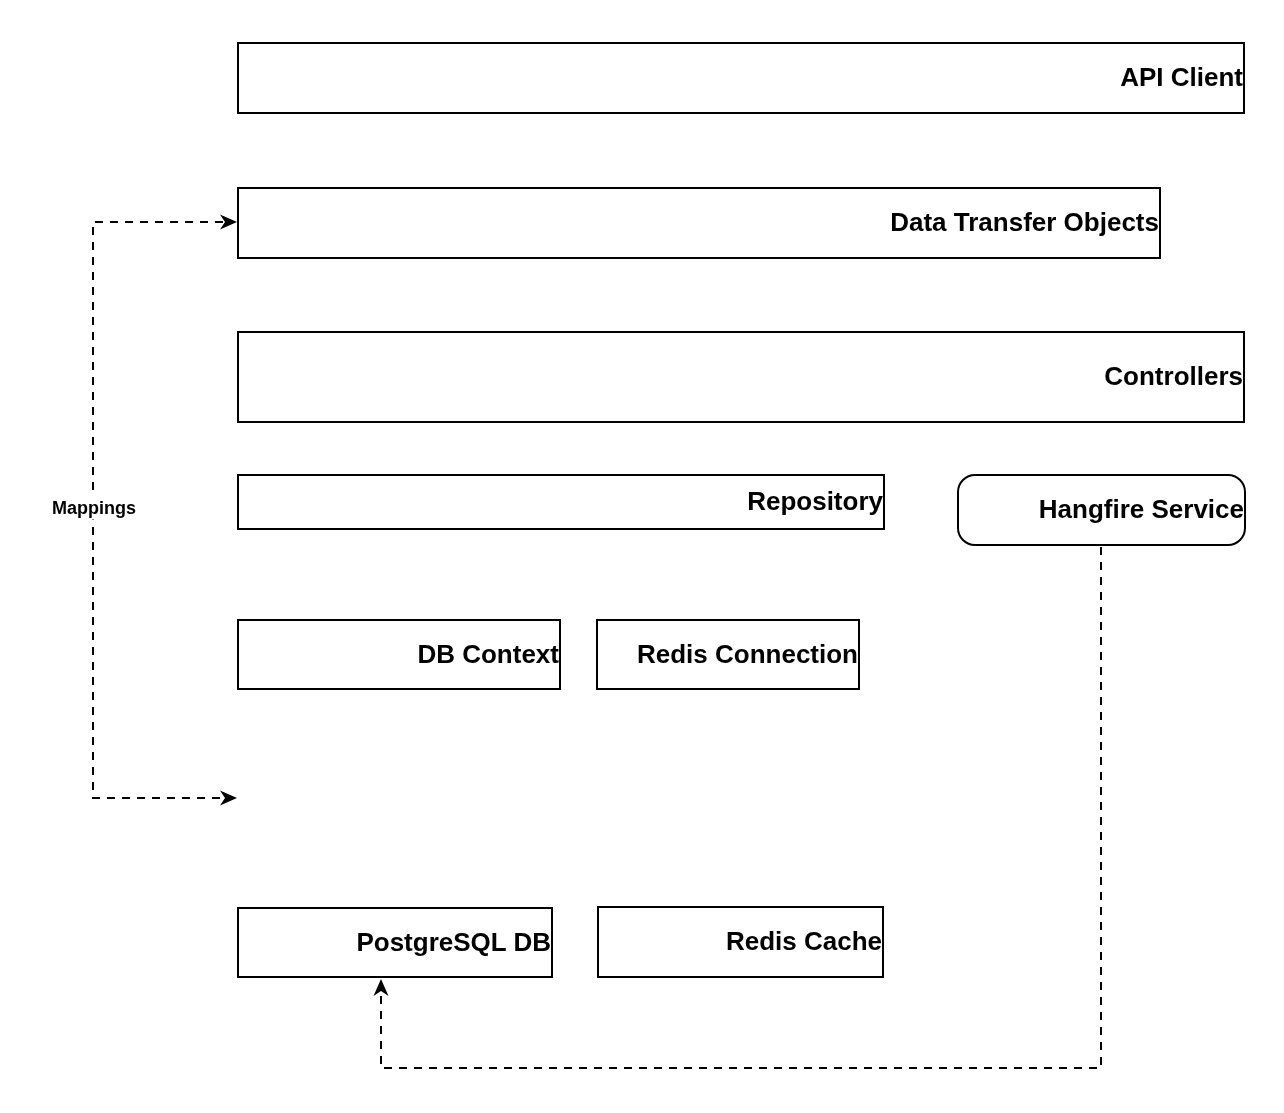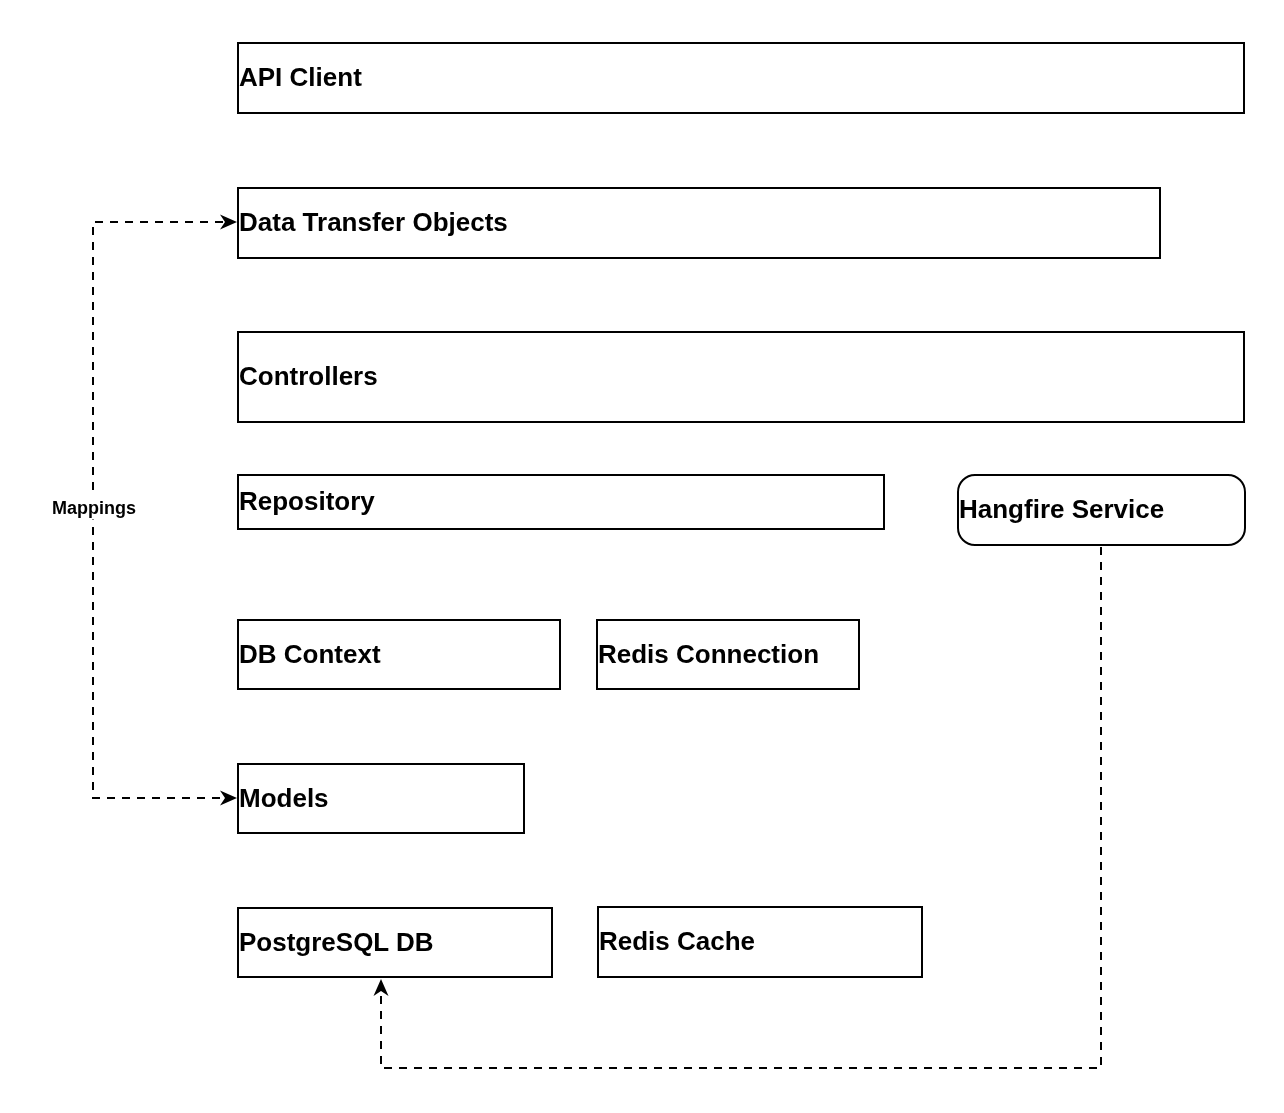--- a/index.html
+++ b/index.html
@@ -22,21 +22,21 @@
     width: 1284px;
     height: 1113px;
   }
   .node {
     position: absolute;
     box-sizing: border-box;
     background: #ffffff;
     border: 2px solid #000000;
     display: flex;
     align-items: center;
-    justify-content: flex-start;
+    justify-content: flex-end;
     text-align: center;
   }
   .node-label {
     font-size: 26px;
     font-weight: bold;
     color: #000000;
     line-height: 1.2;
     white-space: nowrap;
   }
   .edge-label {
@@ -94,26 +94,23 @@
     <span class="node-label">Hangfire Service</span>
   </div>
 
   <div class="node" style="left:237px; top:619px; width:324px; height:71px;">
     <span class="node-label">DB Context</span>
   </div>
   <div class="node" style="left:596px; top:619px; width:264px; height:71px;">
     <span class="node-label">Redis Connection</span>
   </div>
 
-  <div class="node" style="left:237px; top:763px; width:288px; height:71px;">
-    <span class="node-label">Models</span>
-  </div>
 
   <div class="node" style="left:237px; top:907px; width:316px; height:71px;">
     <span class="node-label">PostgreSQL DB</span>
   </div>
-  <div class="node" style="left:597px; top:906px; width:326px; height:72px;">
+  <div class="node" style="left:597px; top:906px; width:287px; height:72px;">
     <span class="node-label">Redis Cache</span>
   </div>
 
   <div class="edge-label" style="left:94px; top:508px;">Mappings</div>
 
 </div>
 
 </body></html>

